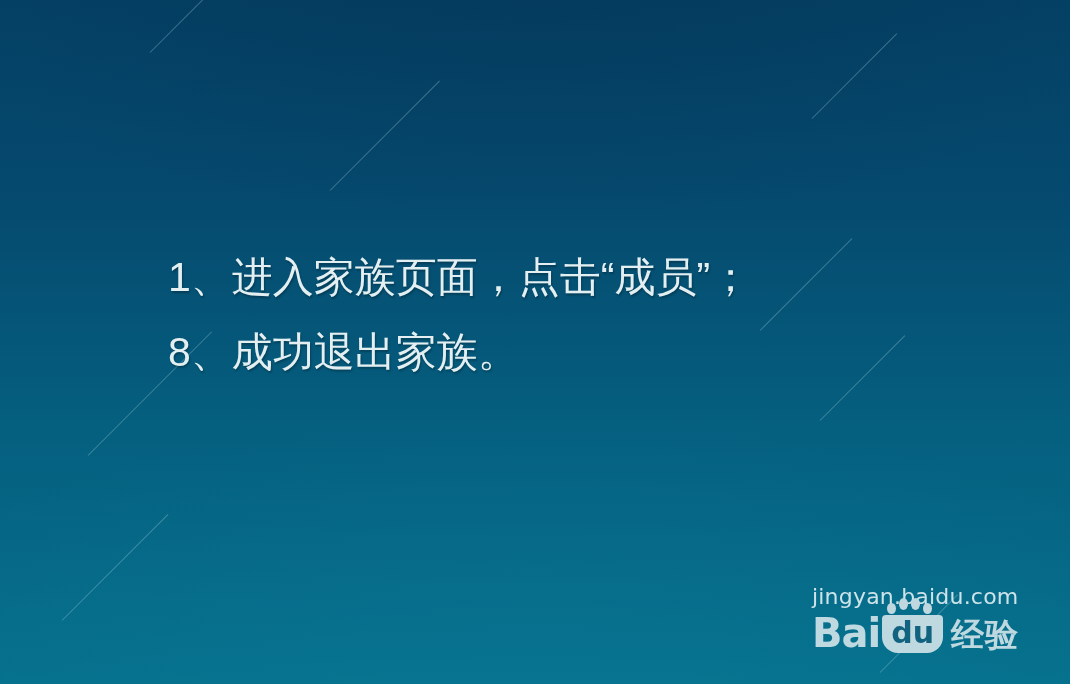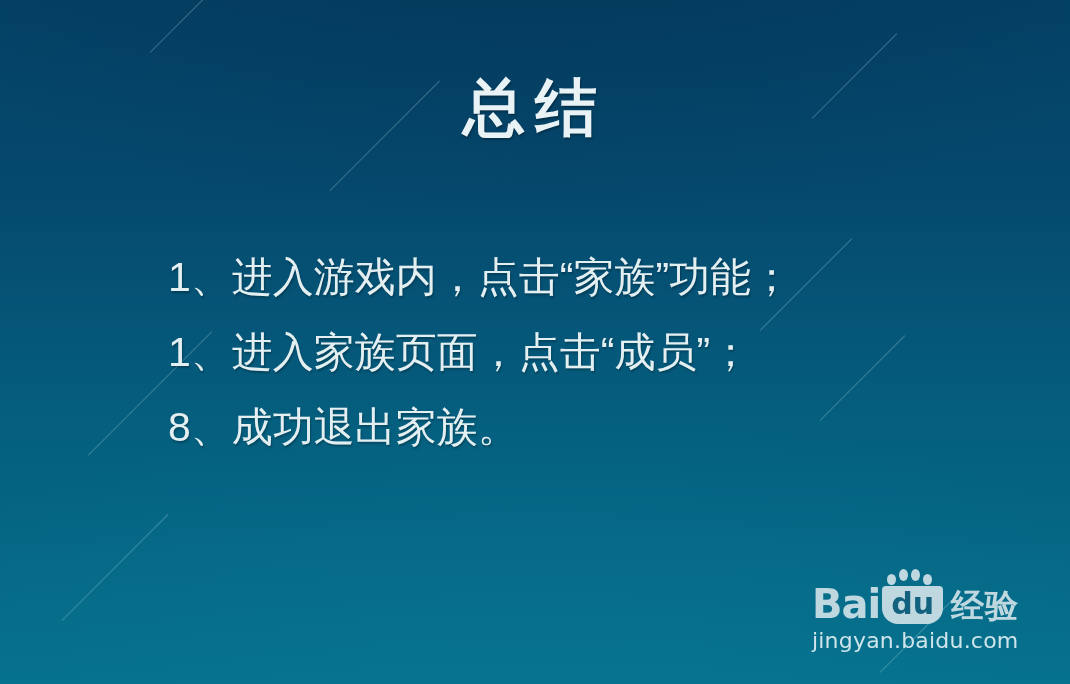--- a/index.html
+++ b/index.html
@@ -123,36 +123,34 @@
 
   <div class="diag" style="left:330px;  top:190px; width:155px;"></div>
   <div class="diag" style="left:88px;   top:455px; width:175px;"></div>
   <div class="diag" style="left:62px;   top:620px; width:150px;"></div>
   <div class="diag" style="left:760px;  top:330px; width:130px;"></div>
   <div class="diag" style="left:820px;  top:420px; width:120px;"></div>
   <div class="diag" style="left:812px;  top:118px; width:120px;"></div>
   <div class="diag" style="left:150px;  top:52px;  width:90px;"></div>
   <div class="diag" style="left:880px;  top:672px; width:110px;"></div>
 
-  <div id="title">总结</div>
 
   <div id="steps">
-    <div class="step">1、进入游戏内，点击“家族”功能；</div>
     <div class="step">1、进入家族页面，点击“成员”；</div>
     <div class="step">8、成功退出家族。</div>
   </div>
 
   <div id="watermark">
+    <div id="wm-url">jingyan.baidu.com</div>
     <div id="wm-logo">
       <span class="wm-bai">Bai</span>
       <span class="wm-dubox">
         <span class="paw" style="width:9px;  height:11px; left:5px;  top:-12px;"></span>
         <span class="paw" style="width:9px;  height:12px; left:17px; top:-17px;"></span>
         <span class="paw" style="width:9px;  height:12px; left:29px; top:-17px;"></span>
         <span class="paw" style="width:9px;  height:11px; left:41px; top:-12px;"></span>
         <span>du</span>
       </span>
       <span class="wm-jingyan">经验</span>
     </div>
-    <div id="wm-url">jingyan.baidu.com</div>
   </div>
 
 </div>
 
 </body></html>

